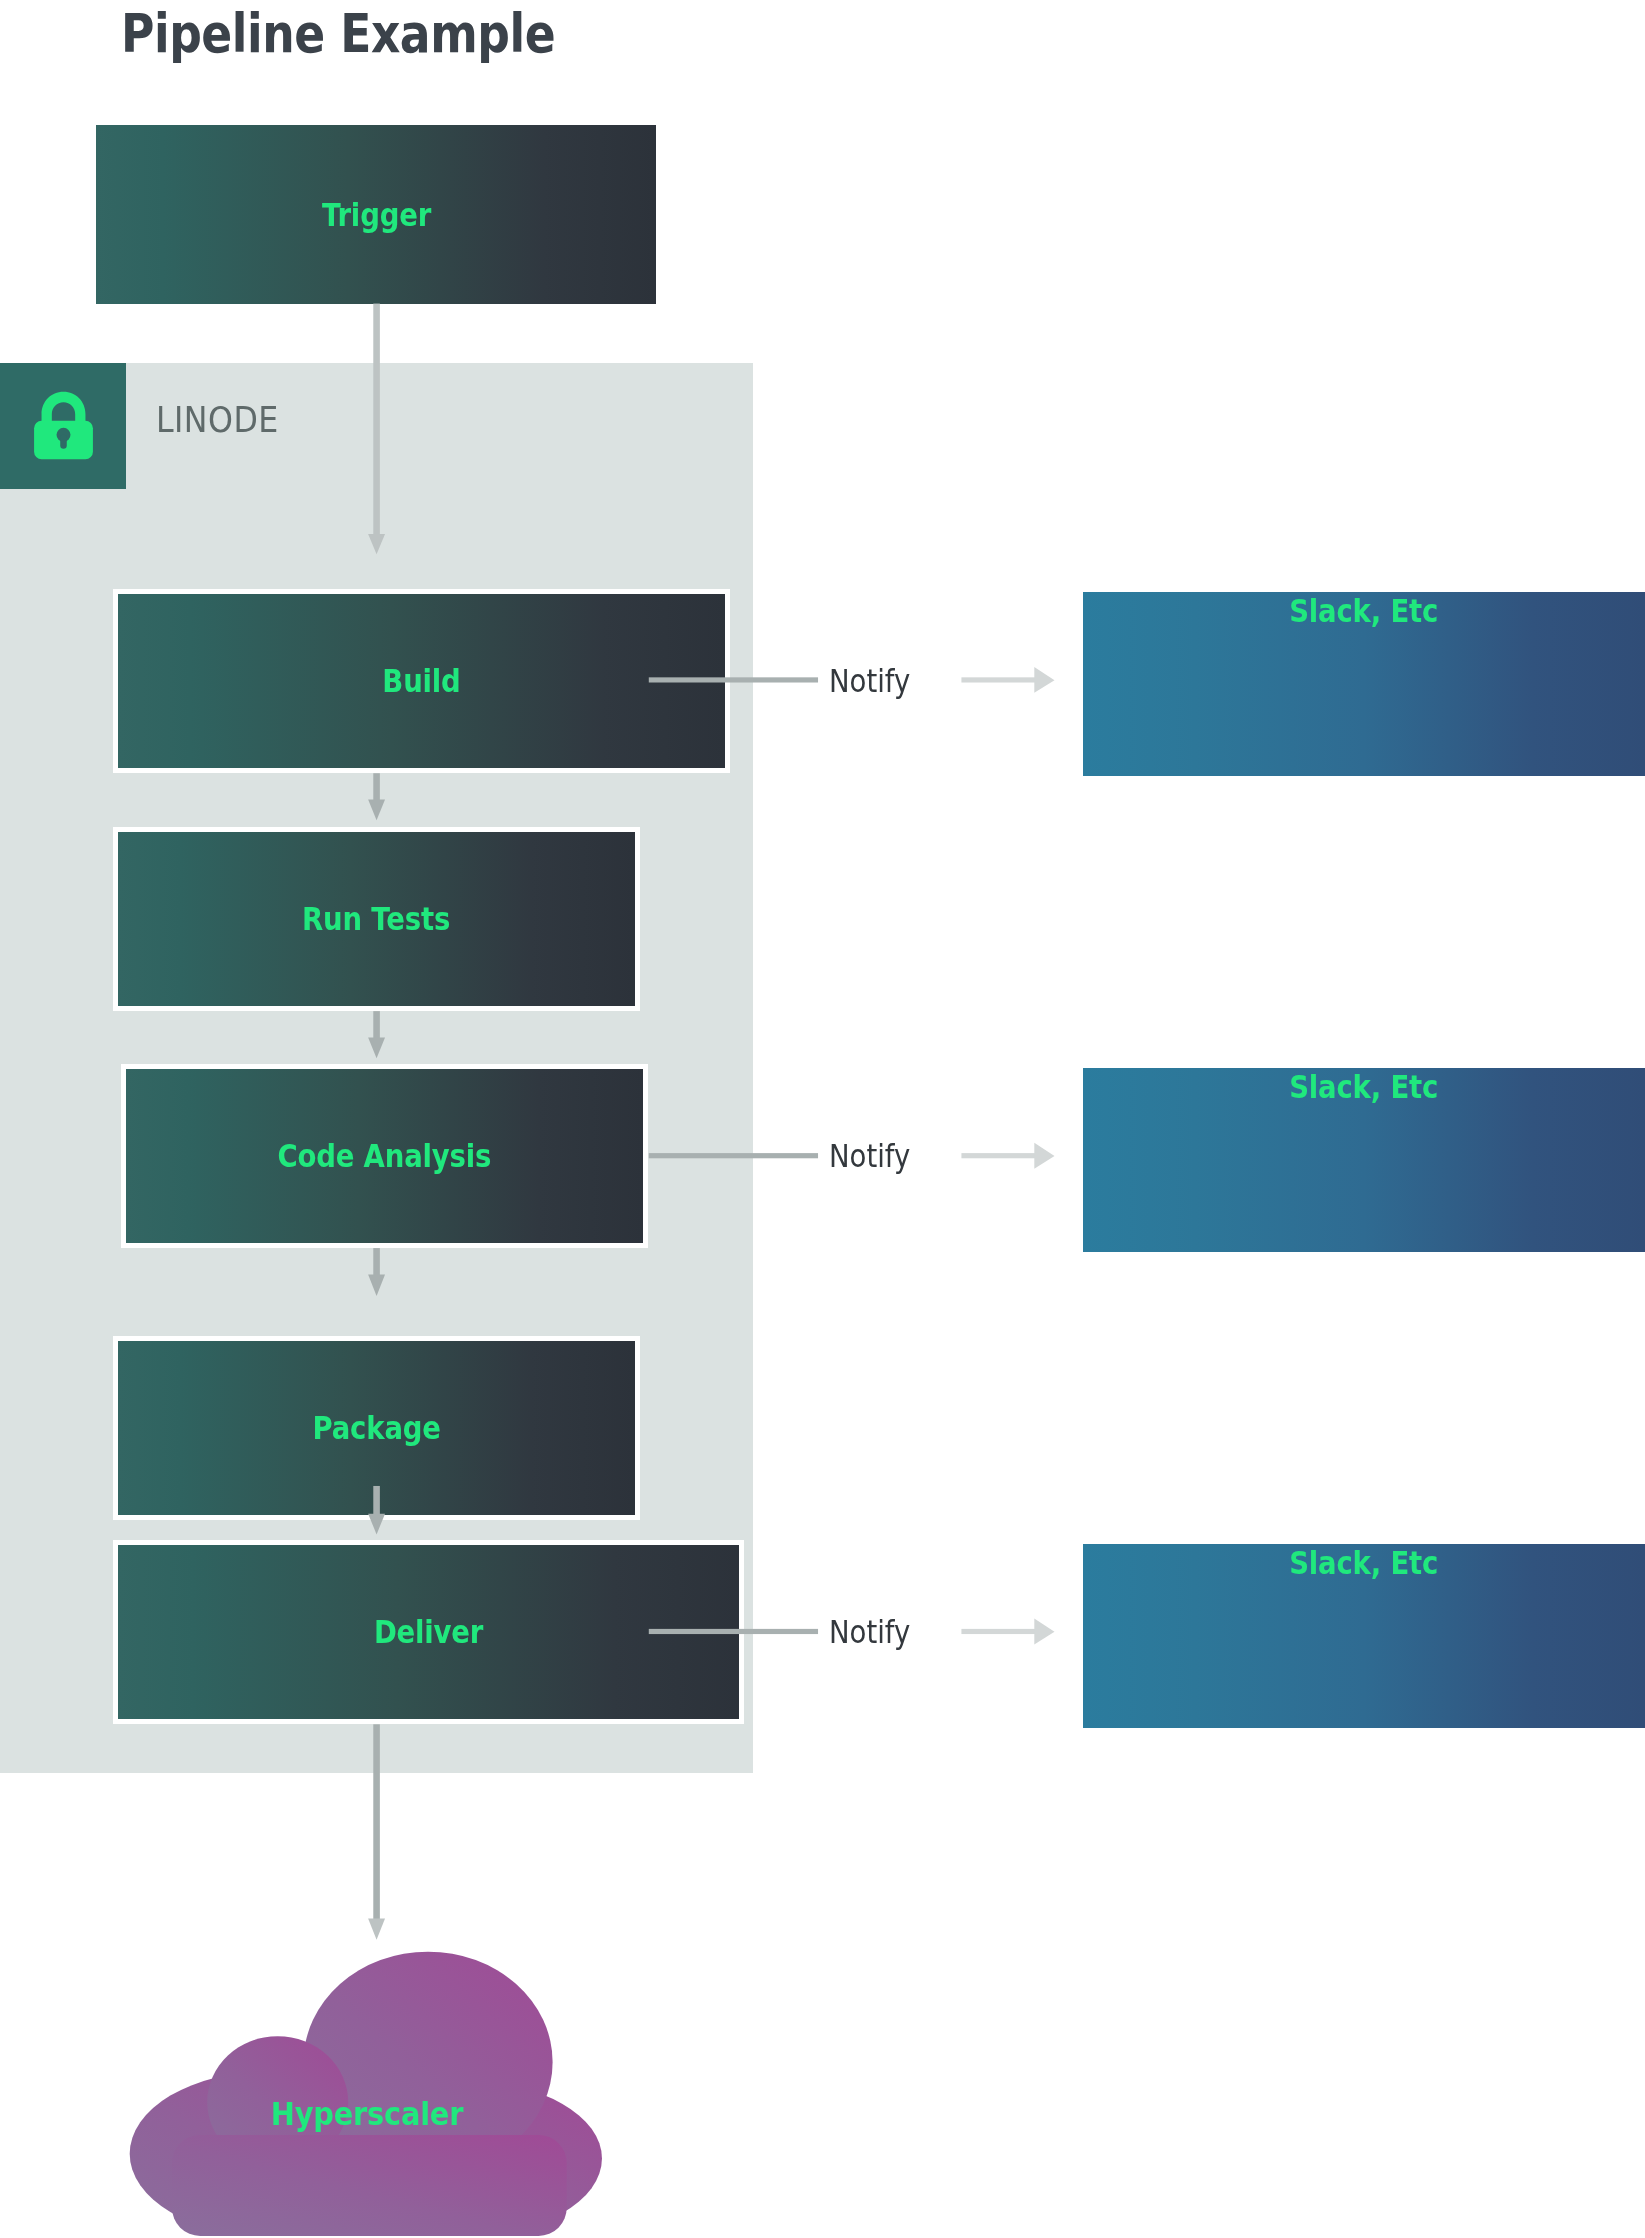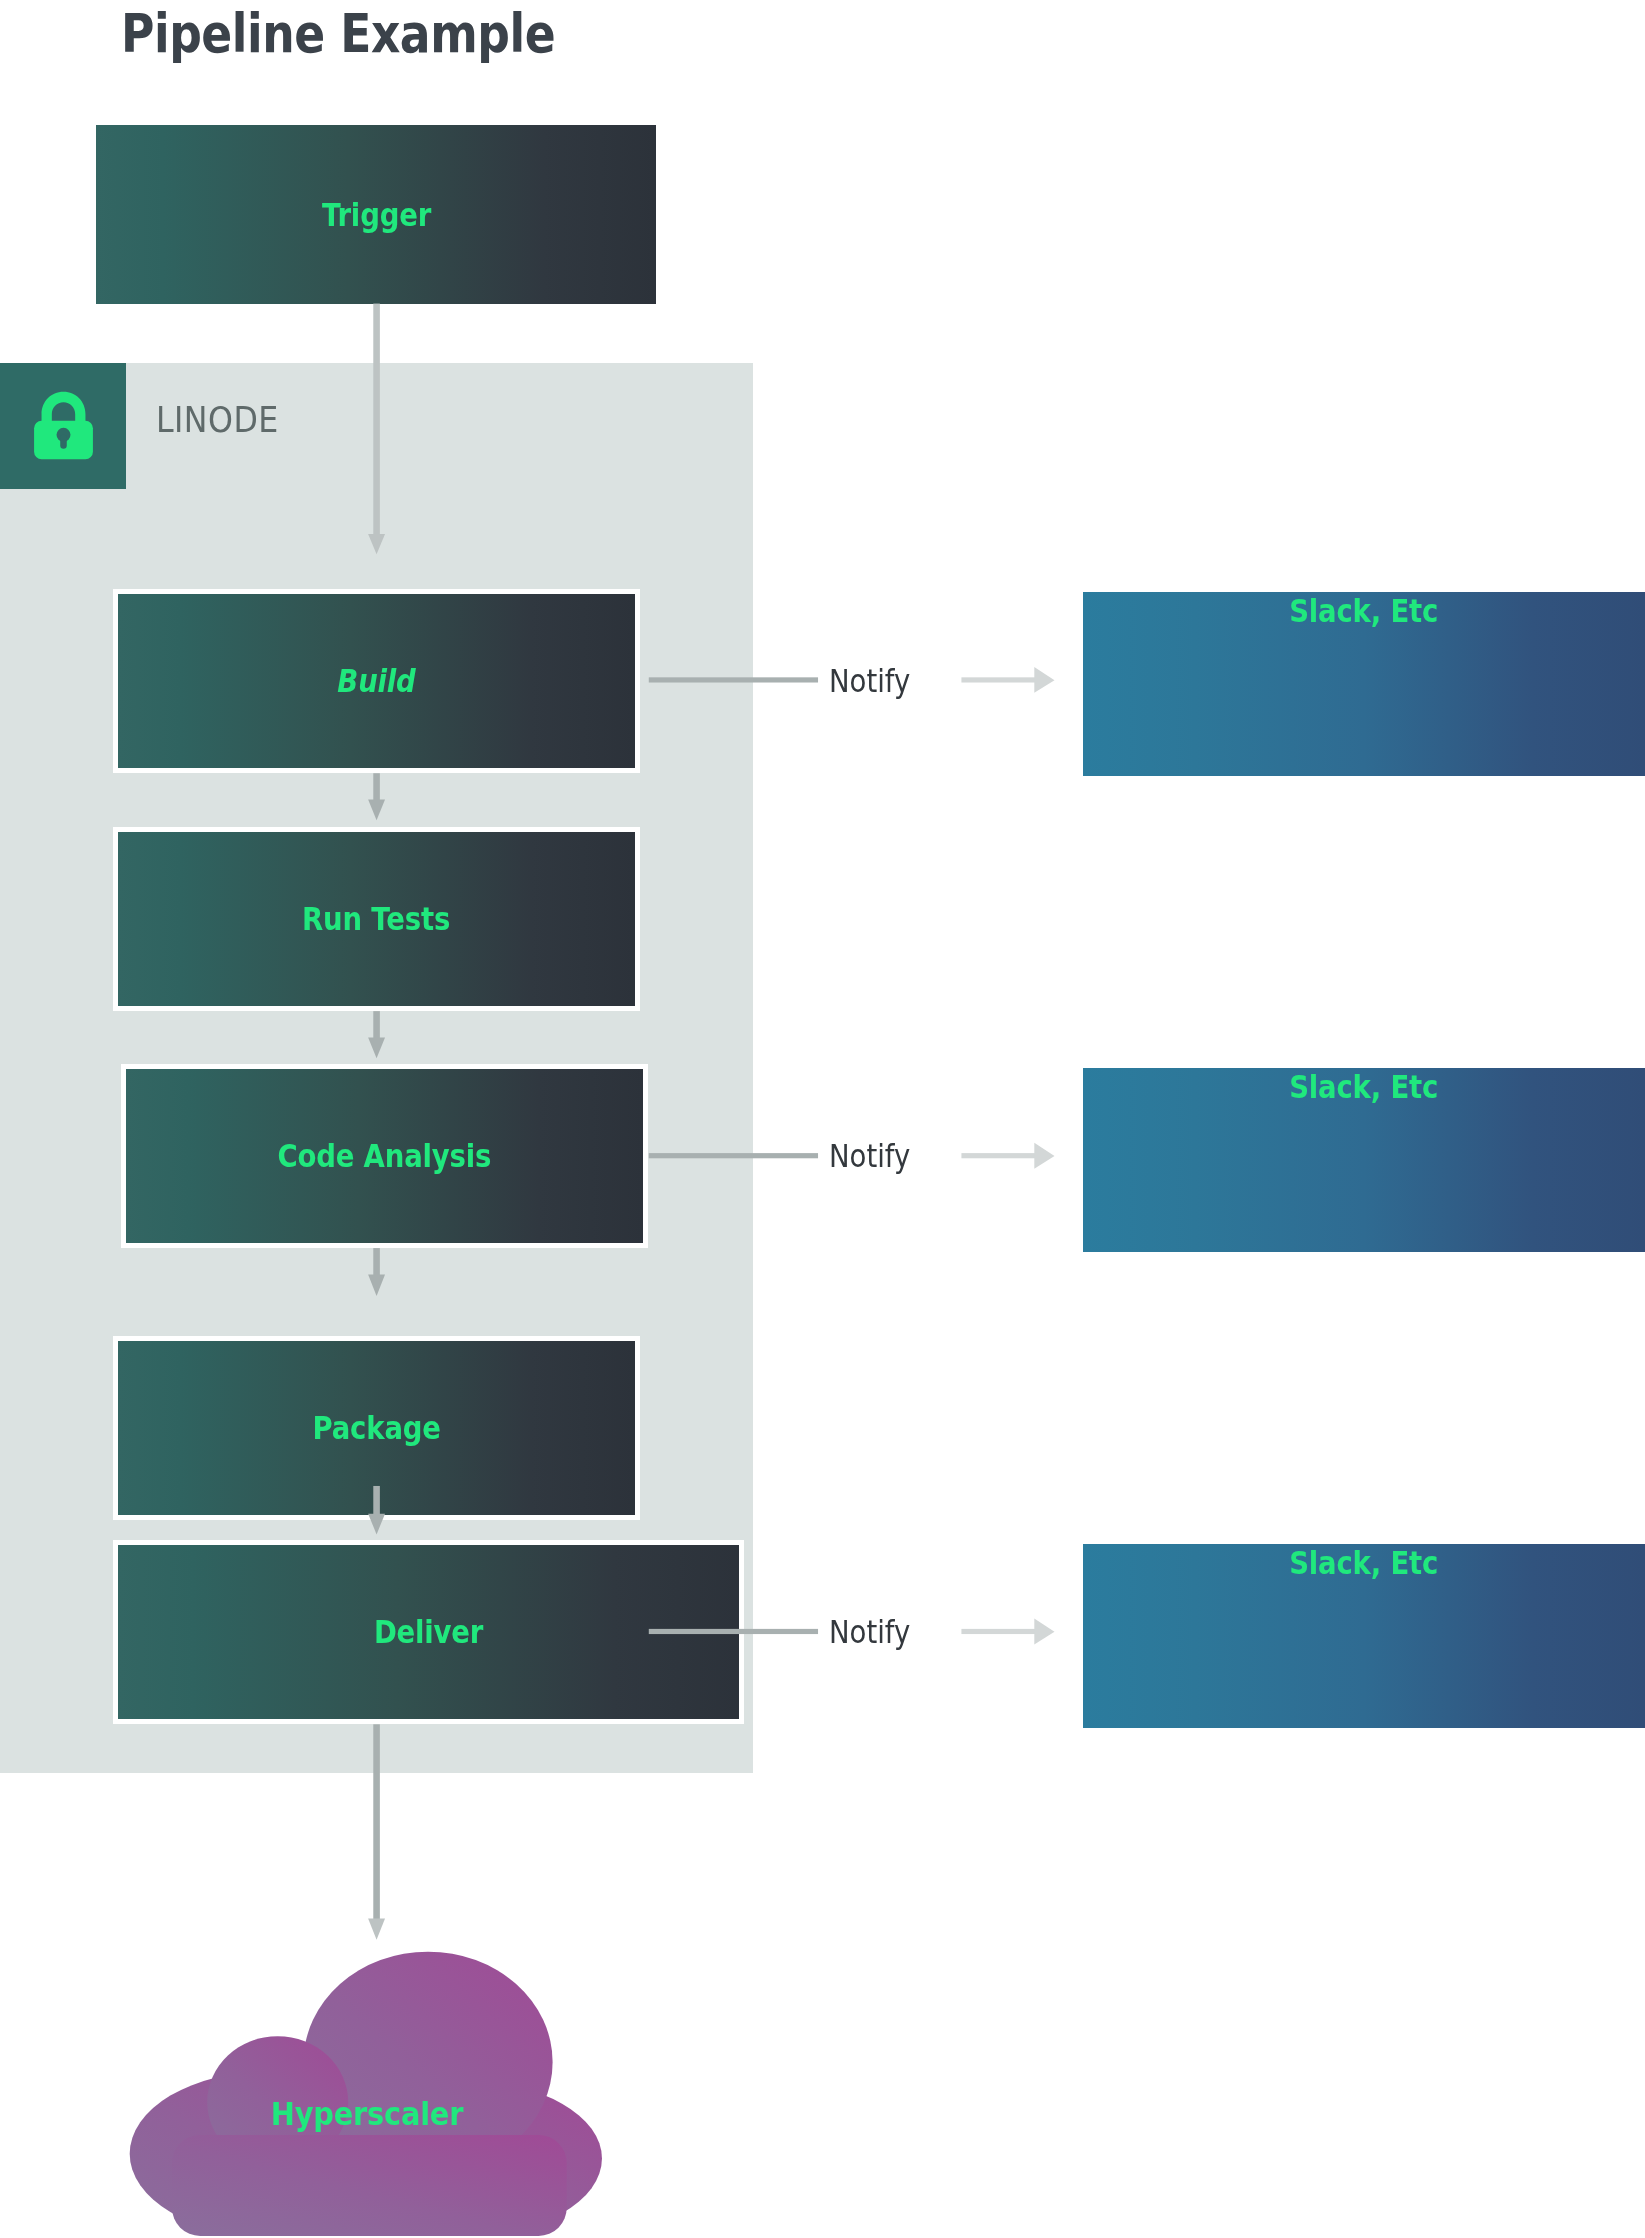--- a/index.html
+++ b/index.html
@@ -171,21 +171,21 @@
   <div class="linode-badge">
     <svg width="69" height="71" viewBox="0 0 146 152">
       <path d="M73 4 C46 4 26 25 26 52 L26 74 L48 74 L48 52 C48 37 59 26 73 26 C87 26 98 37 98 52 L98 74 L120 74 L120 52 C120 25 100 4 73 4 Z" fill="#20e87d"></path>
       <rect x="10" y="66" width="126" height="82" rx="16" ry="16" fill="#20e87d"></rect>
       <circle cx="73" cy="96" r="15" fill="#2f6b66"></circle>
       <rect x="66" y="96" width="14" height="30" rx="7" fill="#2f6b66"></rect>
     </svg>
   </div>
   <div class="linode-label">LINODE</div>
 
-  <div class="pbox framed" style="left:113px; top:589px; width:527px; height:184px;font-style:italic;">
+  <div class="pbox framed" style="left:113px; top:589px; width:617px; height:184px;">
     <span class="plabel">Build</span>
   </div>
 
   <div class="pbox framed" style="left:113px; top:827px; width:527px; height:184px;">
     <span class="plabel">Run Tests</span>
   </div>
 
   <div class="pbox framed" style="left:113px; top:1064px; width:527px; height:184px;margin-left:8px;">
     <span class="plabel">Code Analysis</span>
   </div>

